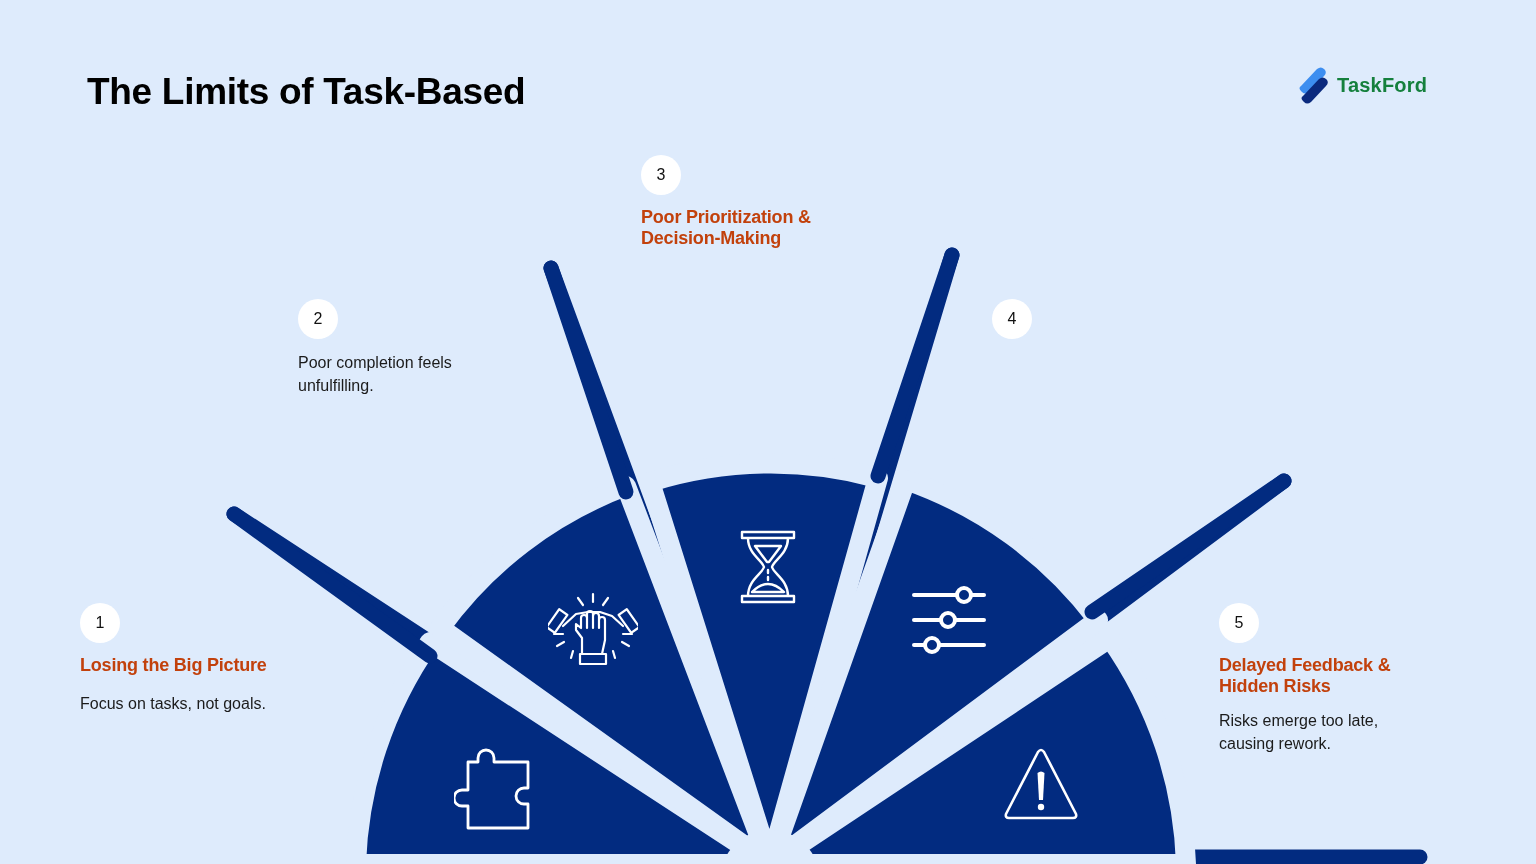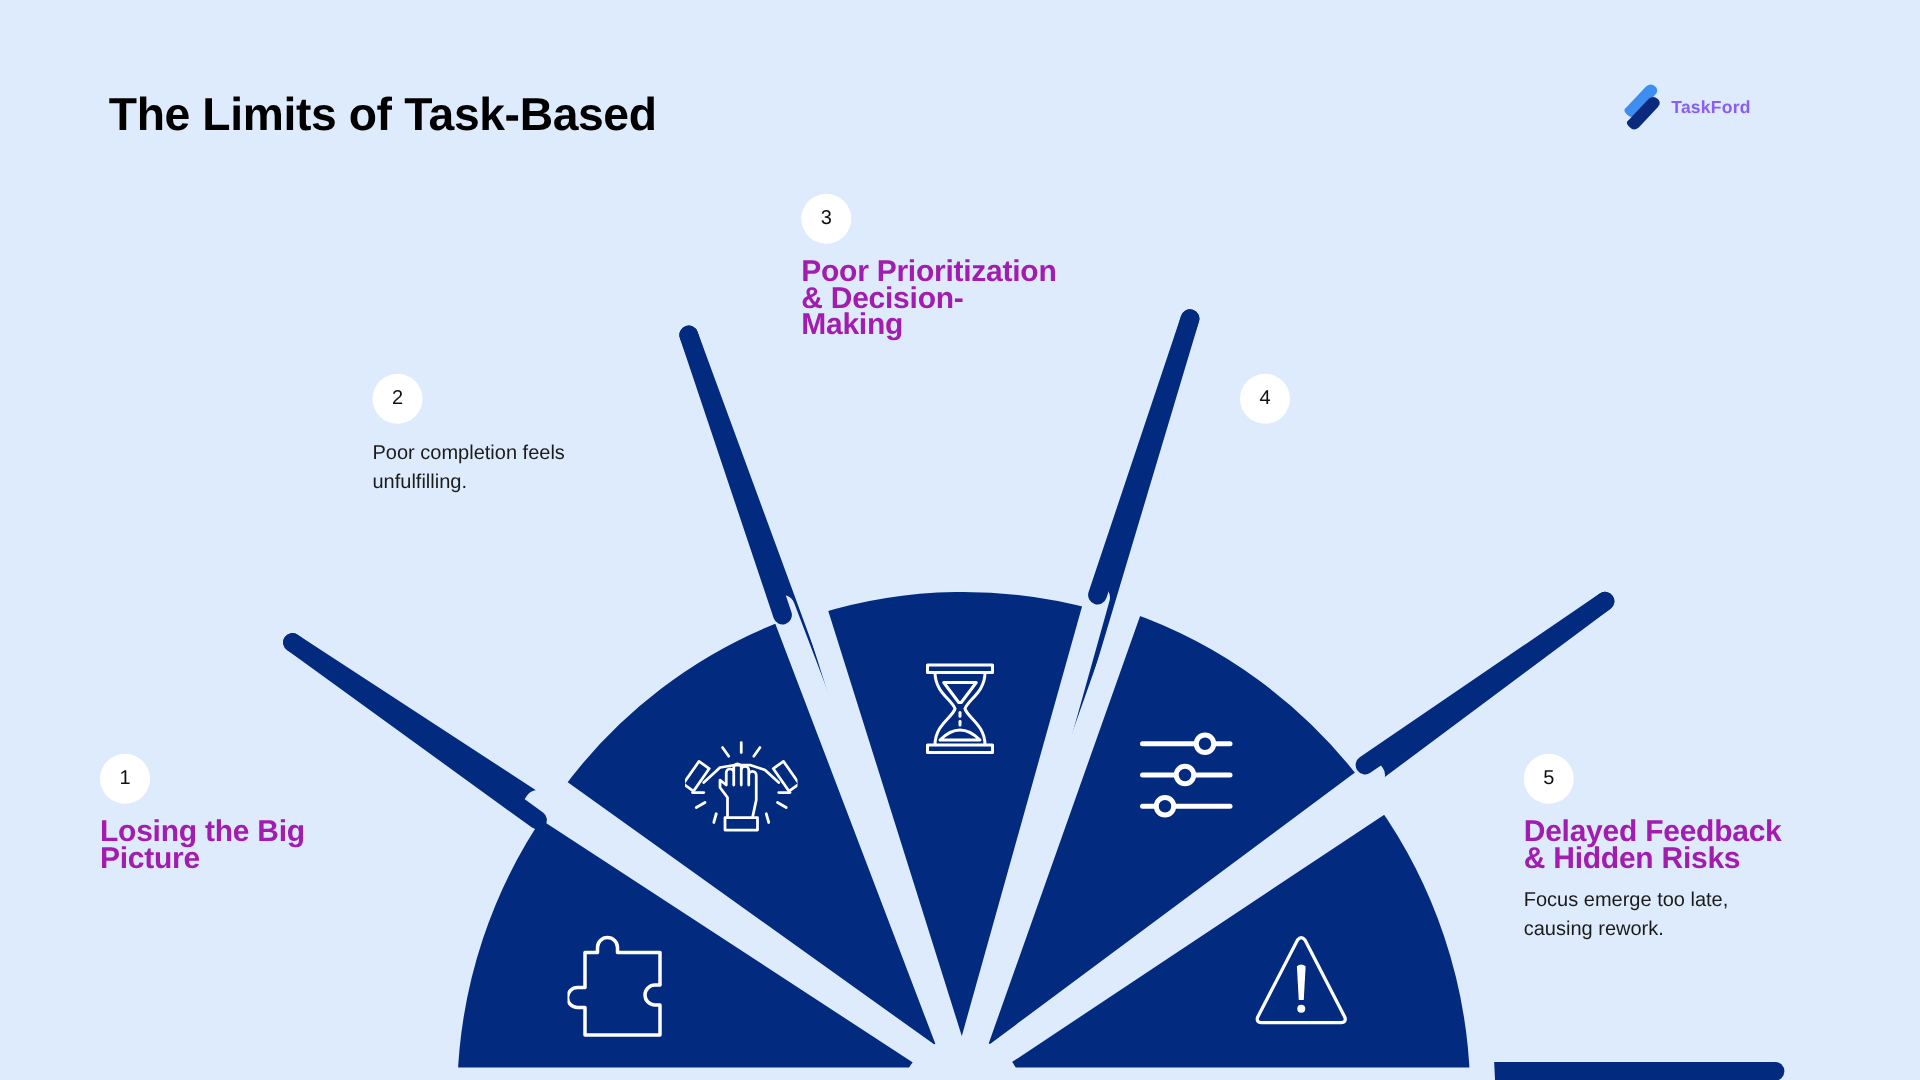--- a/index.html
+++ b/index.html
@@ -1,24 +1,24 @@
 <!DOCTYPE html>
 <html><head>
 <meta charset="utf-8">
 <style>
   html,body{margin:0;padding:0;}
   body{width:1536px;height:864px;overflow:hidden;background:#deebfc;position:relative;font-family:"Liberation Sans",sans-serif;}
   .title{position:absolute;left:87px;top:66px;font-size:37px;line-height:52px;font-weight:700;color:#000000;letter-spacing:-0.3px;margin:0;}
   .title span{display:block;}
   .logo{position:absolute;left:1297px;top:66px;display:flex;align-items:center;gap:6px;}
-  .logo-text{font-size:14px;font-weight:700;color:#8b5cf6;letter-spacing:0.2px;}
+  .logo-text{font-size:20px;font-weight:700;color:#15803d;letter-spacing:0.2px;}
   .fan{position:absolute;left:0;top:0;}
   .item{position:absolute;width:240px;}
   .badge{width:40px;height:40px;border-radius:50%;background:#ffffff;display:flex;align-items:center;justify-content:center;font-size:16px;color:#111;}
-  .item h3{margin:12px 0 0 0;font-size:24px;line-height:21px;font-weight:700;color:#a21caf;letter-spacing:-0.2px;}
+  .item h3{margin:12px 0 0 0;font-size:18px;line-height:21px;font-weight:700;color:#c2410c;letter-spacing:-0.2px;}
   .item p{margin:12px 0 0 0;font-size:16px;line-height:23px;color:#1b1b1b;}
   .icon{position:absolute;}
 </style>
 </head>
 <body>
 
 <h1 class="title">
   <span>The Limits of Task-Based</span>
 </h1>
 
@@ -112,33 +112,34 @@
 
 <svg class="icon" style="left:1002px;top:746px" width="78" height="76" viewBox="0 0 78 76">
   <path d="M36 6 Q39 2 42 6 L74 68 Q75 72 71 72 H7 Q3 72 4 68 Z" fill="none" stroke="#fff" stroke-width="2.6" stroke-linejoin="round"></path>
   <path d="M35.5 27 Q39 24 42.5 27 L41 54 H37 Z" fill="#fff"></path>
   <circle cx="39" cy="61" r="3.2" fill="#fff"></circle>
 </svg>
 
 <div class="item" style="left:80px;top:603px;">
   <div class="badge">1</div>
   <h3>Losing the Big Picture</h3>
+  <p style="margin-top:16px">Focus on tasks, not goals.</p>
 </div>
 
 <div class="item" style="left:298px;top:299px;width:230px;">
   <div class="badge">2</div>
   <p style="width:190px">Poor completion feels unfulfilling.</p>
 </div>
 
 <div class="item" style="left:641px;top:155px;width:210px;">
   <div class="badge">3</div>
   <h3>Poor Prioritization &amp; Decision-Making</h3>
 </div>
 
 <div class="item" style="left:992px;top:299px;width:220px;">
   <div class="badge">4</div>
 </div>
 
 <div class="item" style="left:1219px;top:603px;width:210px;">
   <div class="badge">5</div>
   <h3>Delayed Feedback &amp; Hidden Risks</h3>
-  <p style="width:190px">Focus emerge too late, causing rework.</p>
+  <p style="width:190px">Risks emerge too late, causing rework.</p>
 </div>
 
 </body></html>

